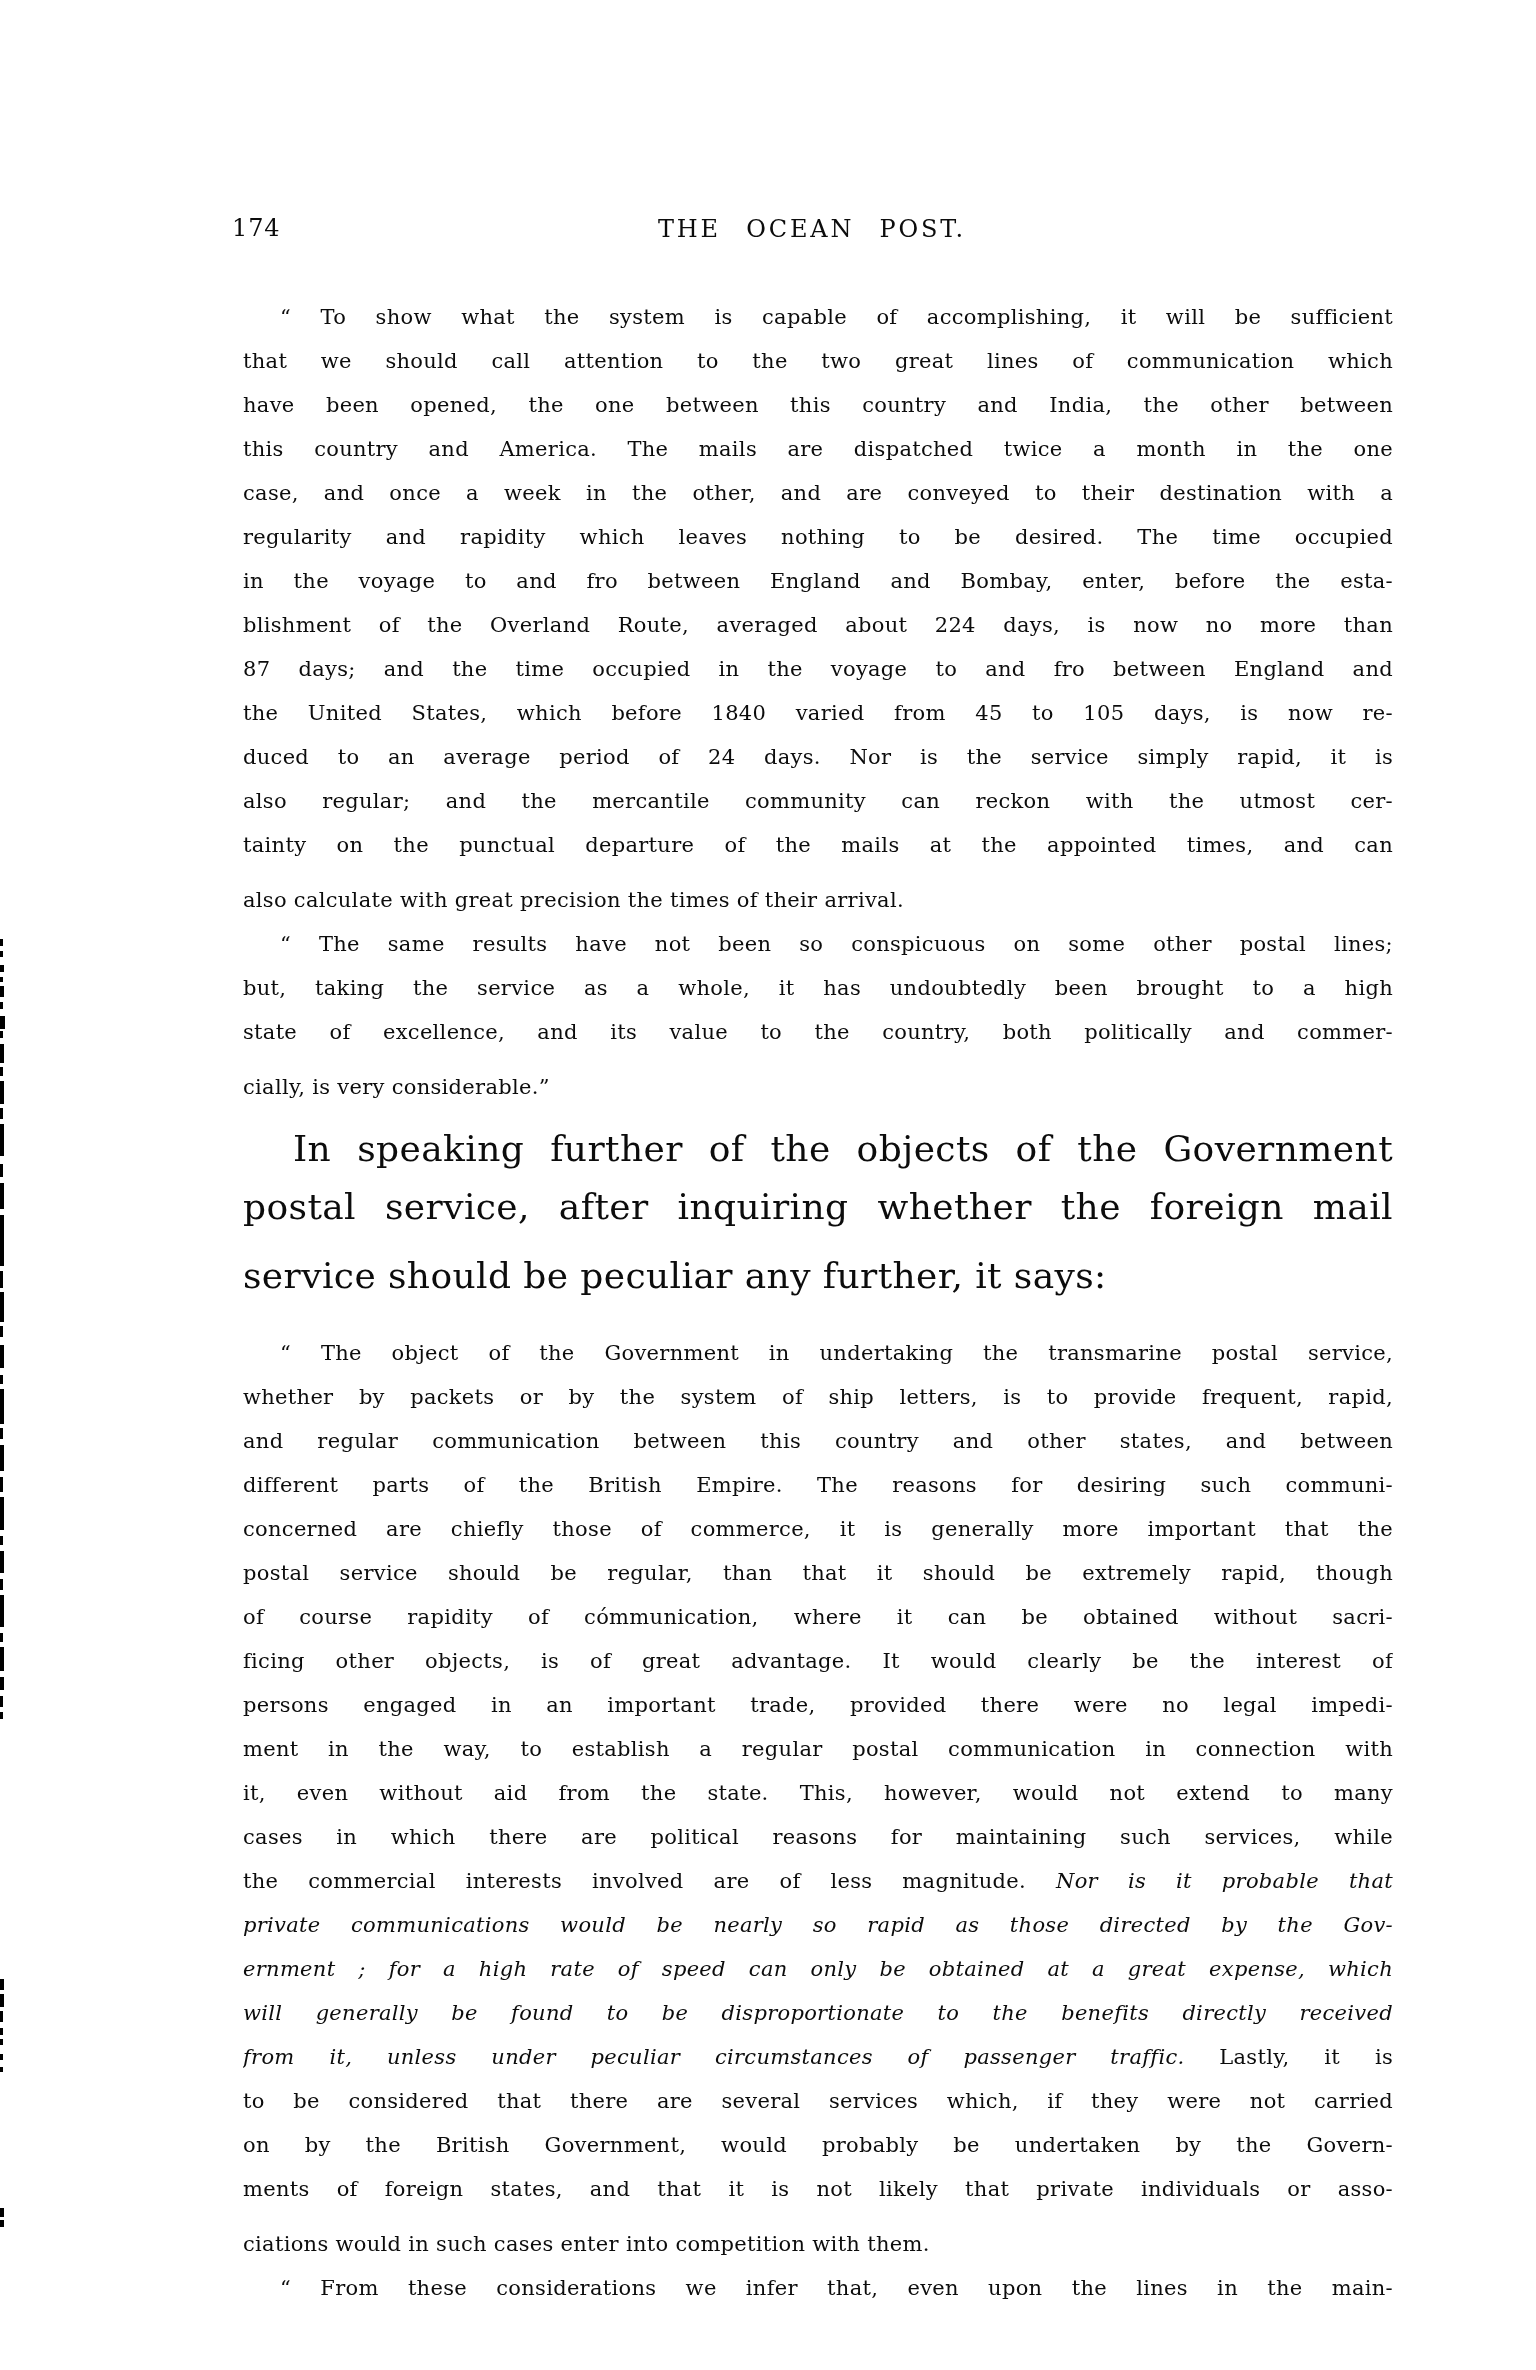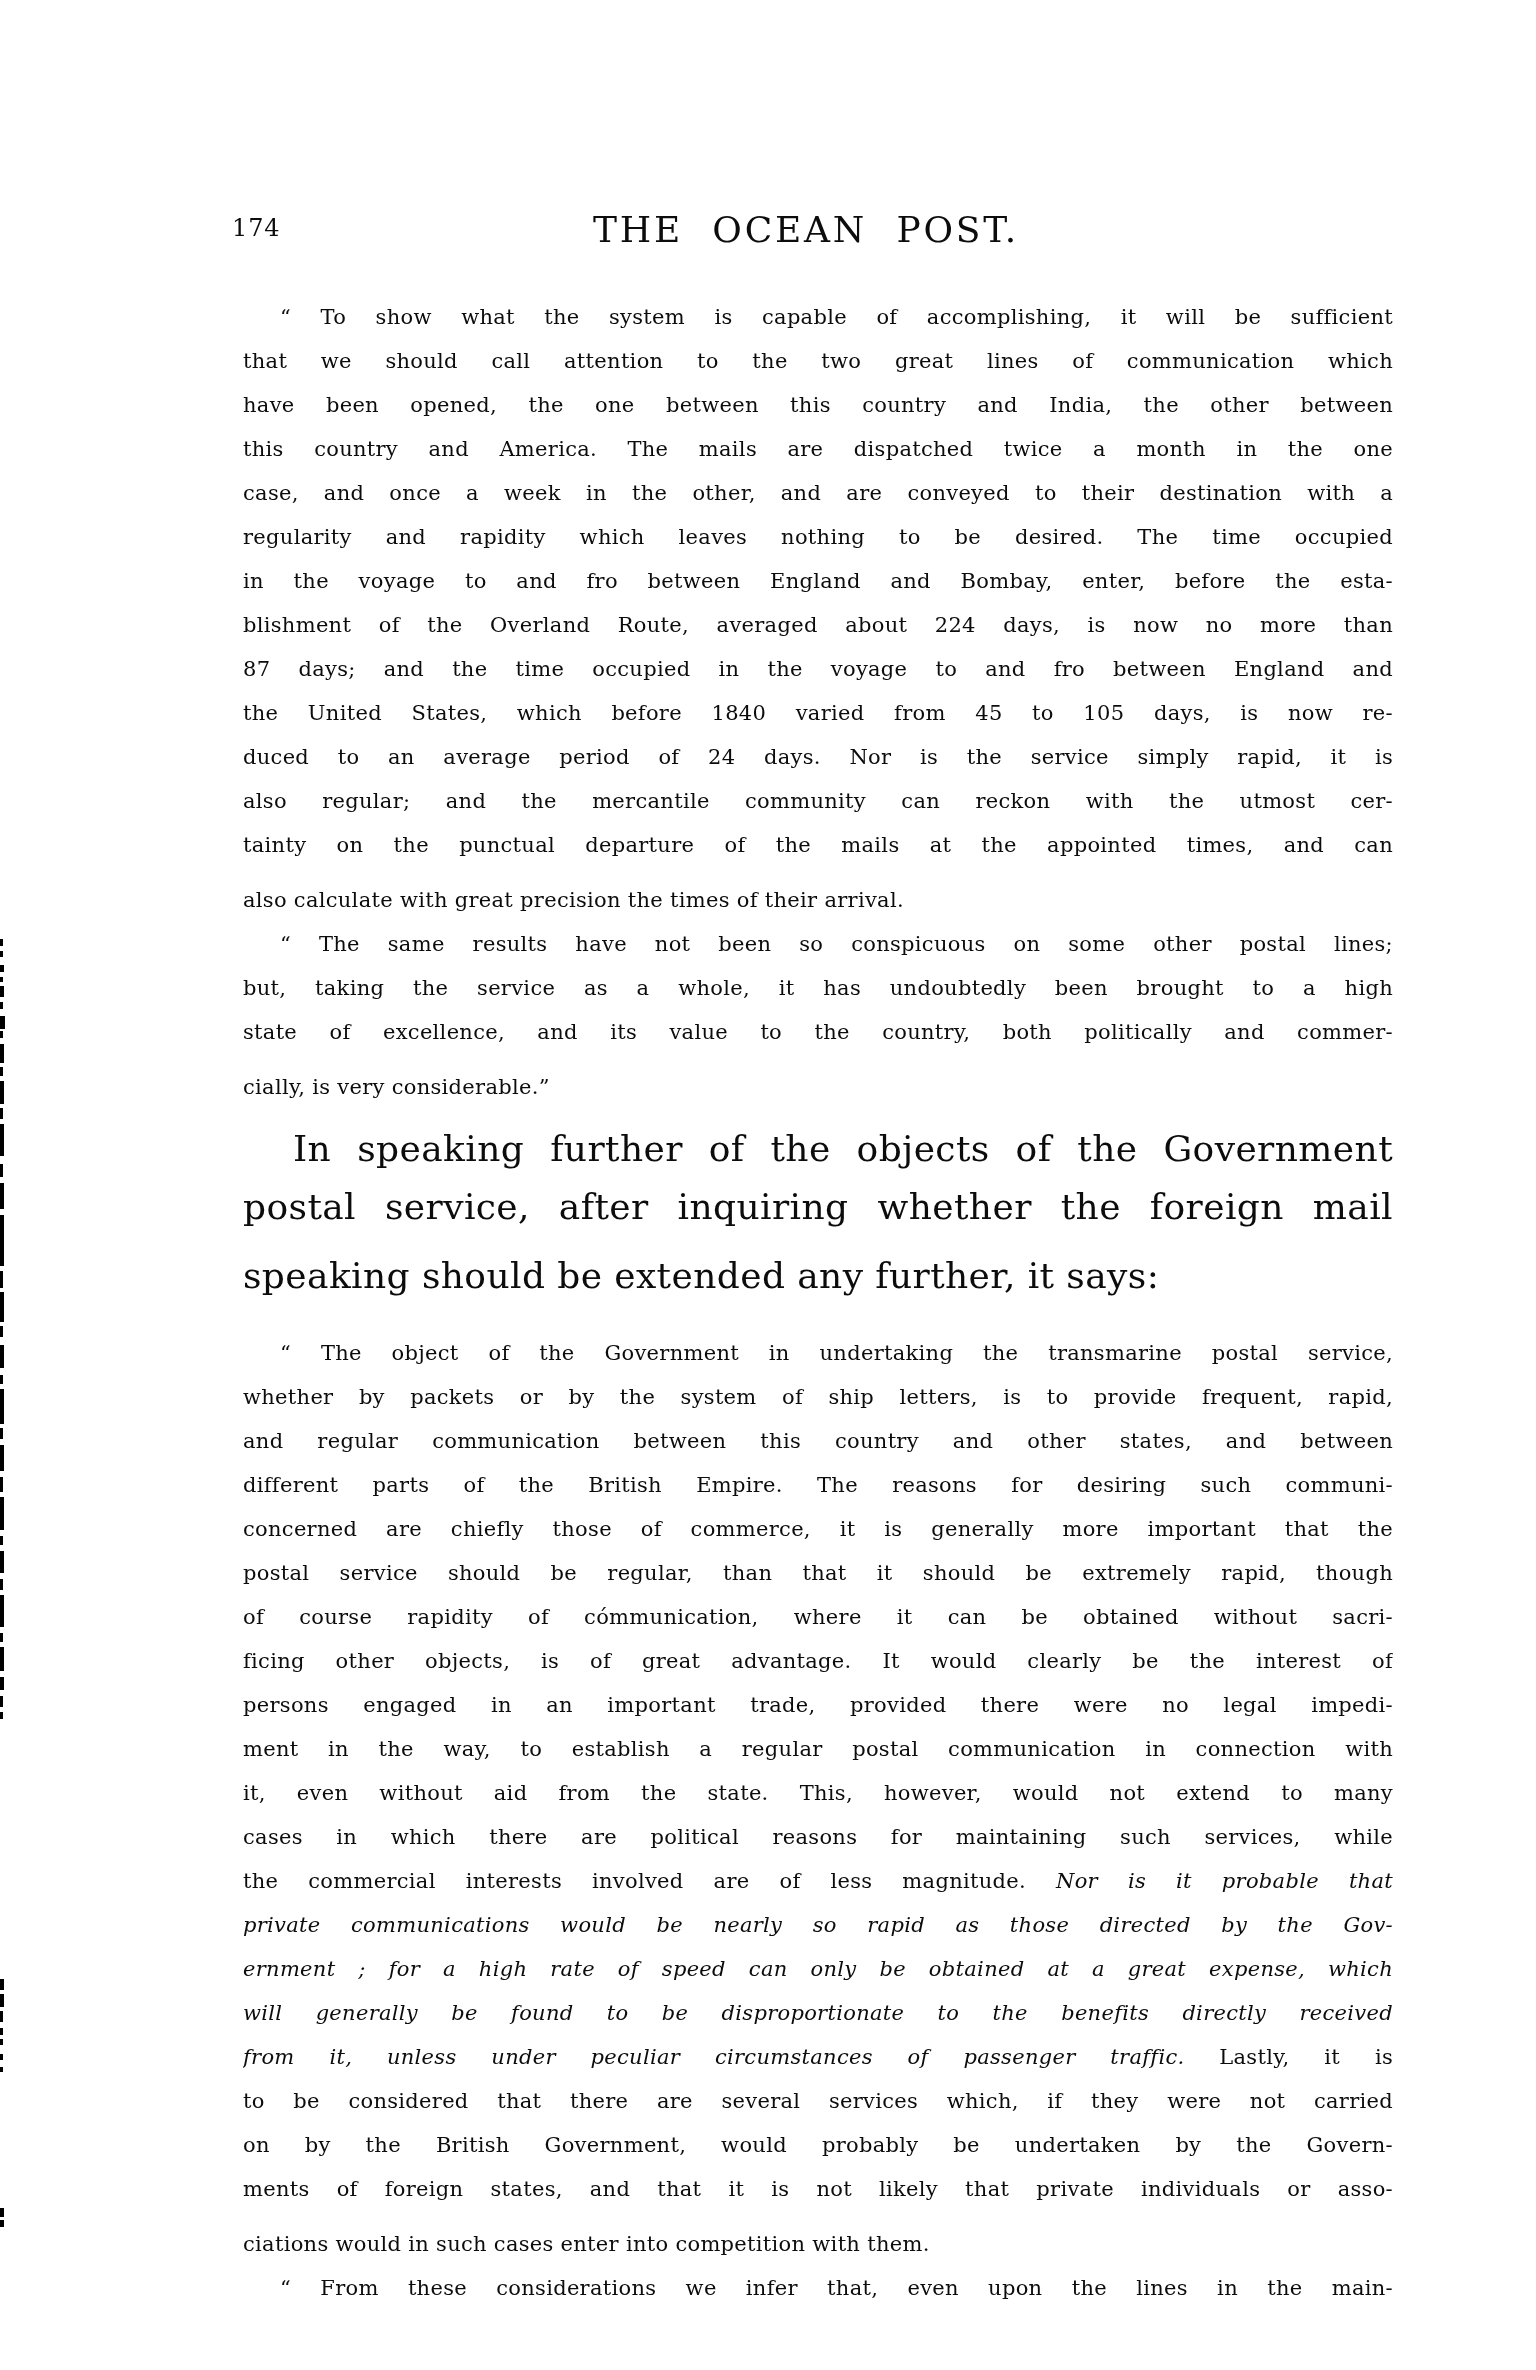--- a/index.html
+++ b/index.html
@@ -9,23 +9,23 @@
     color:#0c0c0c;
     font-family:"DejaVu Serif", "Liberation Serif", serif;
     position:relative;
     overflow:hidden;
   }
   .page-number {
     position:absolute; left:232px; top:210px;
     font-size:24px; line-height:37px; letter-spacing:0.9px;
   }
   .running-title {
-    position:absolute; left:231px; top:212px; width:1150px;
+    position:absolute; left:237px; top:212px; width:1150px;
     text-align:center;
-    font-size:36px; line-height:35px;
+    font-size:24px; line-height:35px;
     letter-spacing:2.8px; word-spacing:15px;
   }
   #text-block {
     position:absolute; left:243px; top:295px; width:1150px;
   }
   .para { margin:0; }
   .line {
     font-size:21px; line-height:44px; height:44px;
     letter-spacing:0.3px;
     text-align:justify; text-align-last:justify;
@@ -71,21 +71,21 @@
     </div>
     <div class="para small">
       <div class="line indent"><span class="seg">“ The same results have not been so conspicuous on some other postal lines;</span></div>
       <div class="line"><span class="seg">but, taking the service as a whole, it has undoubtedly been brought to a high</span></div>
       <div class="line"><span class="seg">state of excellence, and its value to the country, both politically and commer-</span></div>
       <div class="line last"><span class="seg">cially, is very considerable.”</span></div>
     </div>
     <div class="para large">
       <div class="line indent"><span class="seg">In speaking further of the objects of the Government</span></div>
       <div class="line"><span class="seg">postal service, after inquiring whether the foreign mail</span></div>
-      <div class="line last"><span class="seg">speaking should be extended any further, it says:</span></div>
+      <div class="line last"><span class="seg">service should be peculiar any further, it says:</span></div>
     </div>
     <div class="para small">
       <div class="line indent"><span class="seg">“ The object of the Government in undertaking the transmarine postal service,</span></div>
       <div class="line"><span class="seg">whether by packets or by the system of ship letters, is to provide frequent, rapid,</span></div>
       <div class="line"><span class="seg">and regular communication between this country and other states, and between</span></div>
       <div class="line"><span class="seg">different parts of the British Empire.  The reasons for desiring such communi-</span></div>
       <div class="line"><span class="seg">concerned are chiefly those of commerce, it is generally more important that the</span></div>
       <div class="line"><span class="seg">postal service should be regular, than that it should be extremely rapid, though</span></div>
       <div class="line"><span class="seg">of course rapidity of cómmunication, where it can be obtained without sacri-</span></div>
       <div class="line"><span class="seg">ficing other objects, is of great advantage.  It would clearly be the  interest of</span></div>

